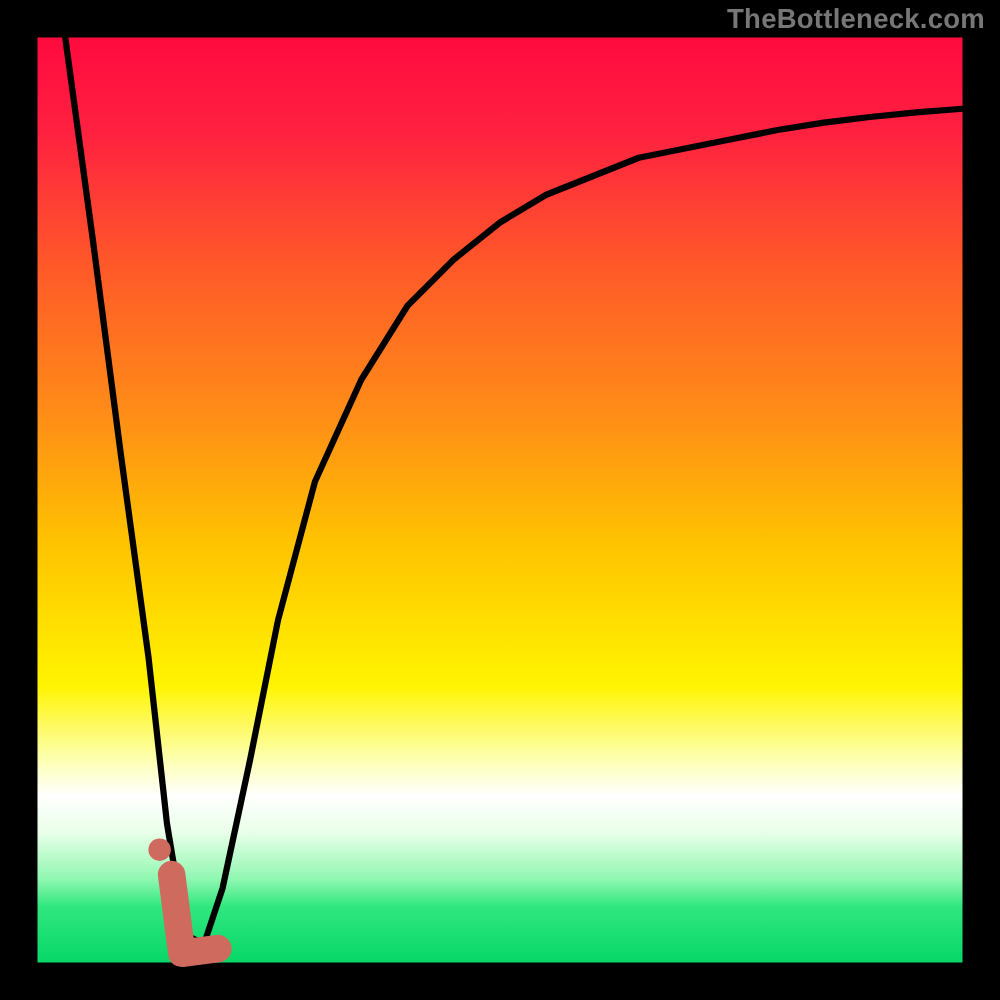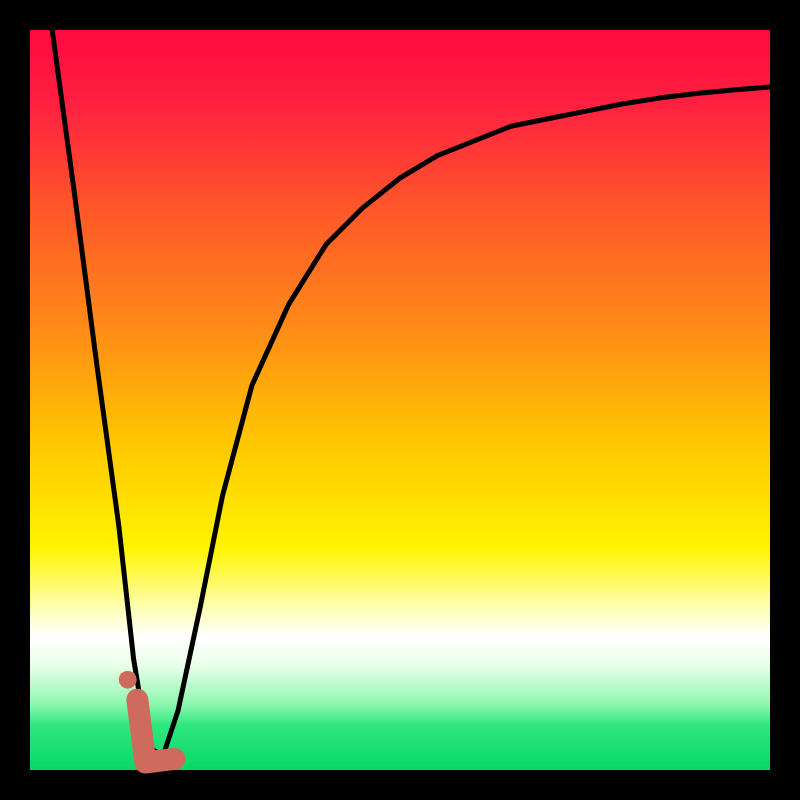--- a/index.html
+++ b/index.html
@@ -51,13 +51,14 @@
           <stop offset="91%" stop-color="#8ff7b0"></stop>
           <stop offset="94%" stop-color="#2fe77e"></stop>
           <stop offset="100%" stop-color="#07d768"></stop>
         </linearGradient>
     </defs>
     <rect id="bg-rect" fill="url(#bg-grad)" x="30" y="30" width="740" height="740"></rect>
     <path id="curve" fill="none" stroke-width="5" stroke-linecap="round" stroke-linejoin="round" d="M52.2 30.0 L74.4 192.8 L96.6 363.0 L118.8 525.8 L133.6 659.0 L148.4 747.8 L163.2 755.2 L178.0 710.8 L200.2 607.2 L222.4 496.2 L252.0 385.2 L289.0 303.8 L326.0 244.6 L363.0 207.6 L400.0 178.0 L437.0 155.8 L474.0 141.0 L511.0 126.2 L548.0 118.8 L585.0 111.4 L622.0 104.0 L659.0 98.1 L696.0 93.6 L733.0 89.9 L770.0 87.0" stroke="#000000"></path>
     <path id="lmark" fill="none" stroke-width="22" stroke-linecap="round" stroke-linejoin="round" d="M137.3 699.7 L145.4 762.6 L174.3 758.9" stroke="#cf6b5e"></path>
     <circle id="dot" r="9" cx="127.7" cy="679.7" fill="#cf6b5e"></circle>
   </svg>
+  <div class="watermark">TheBottleneck.com</div>
 </div>
 
 </body></html>

